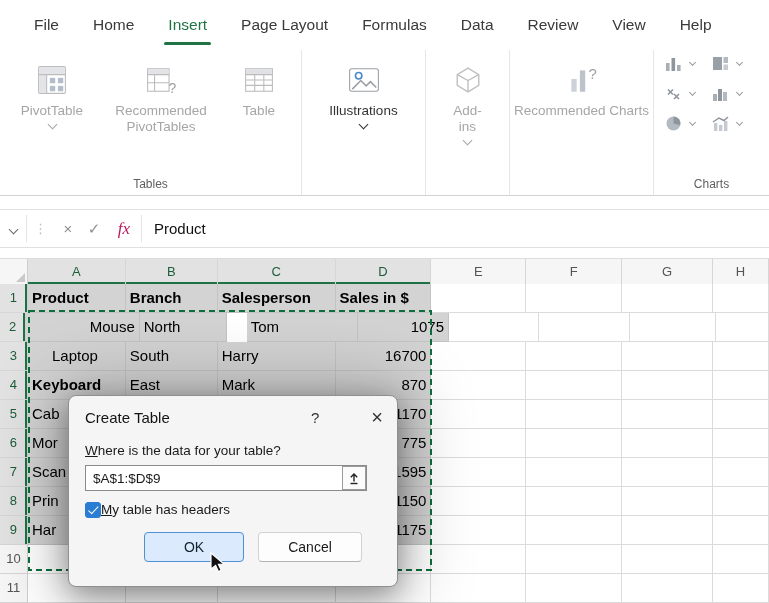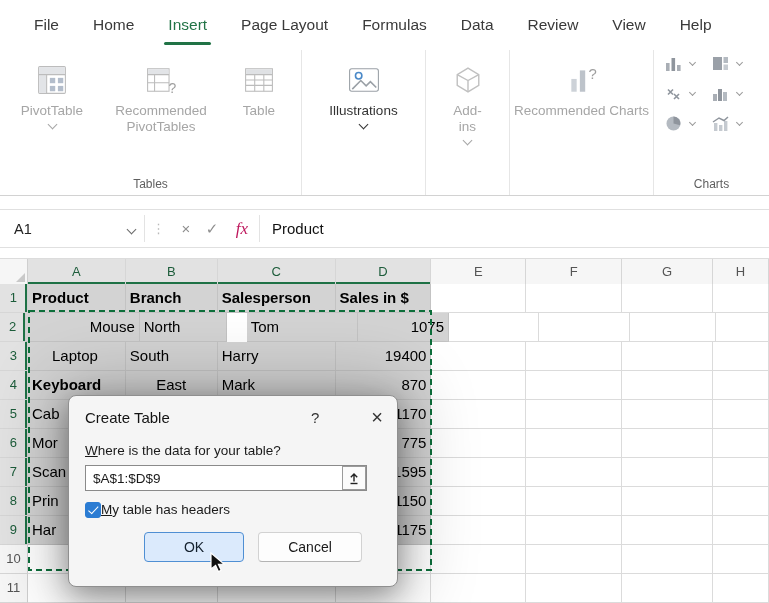--- a/index.html
+++ b/index.html
@@ -236,21 +236,20 @@
               <path d="M2 8 L8 4 L13 6.5 L17 3" stroke="#8f959d" stroke-width="1.5" fill="none"></path>
             </svg>
             <span class="chev small"></span>
         </span>
       </div>
       <div class="grouplabel">Charts</div>
     </div>
   </div>
 
   <div class="fbar">
-    <span class="namebox">A1</span>
     <span class="namechev">
         <span class="chev"></span>
       </span>
     <span class="vsep"></span>
     <span class="fdots">⋮</span>
     <span class="fbtn">×</span>
     <span class="fbtn">✓</span>
     <span class="fx">fx</span>
     <span class="vsep"></span>
     <span class="fcontent">Product</span>
@@ -292,30 +291,30 @@
           <div class="cell" style="width: 95px;"></div>
           <div class="cell" style="width: 96px;"></div>
           <div class="cell" style="width: 91px;"></div>
           <div class="cell" style="width: 56px;"></div>
         </div>
         <div class="grow">
           <div class="rowh hsel">3</div>
           <div class="cell sel" style="width: 98px; padding-left: 24px;">Laptop</div>
           <div class="cell sel" style="width: 92px;">South</div>
           <div class="cell sel" style="width: 118px;">Harry</div>
-          <div class="cell sel num" style="width: 96px;">19400</div>
+          <div class="cell sel num" style="width: 96px;">16700</div>
           <div class="cell" style="width: 95px;"></div>
           <div class="cell" style="width: 96px;"></div>
           <div class="cell" style="width: 91px;"></div>
           <div class="cell" style="width: 56px;"></div>
         </div>
         <div class="grow">
           <div class="rowh hsel">4</div>
           <div class="cell sel" style="width: 98px; font-weight: bold;">Keyboard</div>
-          <div class="cell sel" style="width: 92px; text-align: center;">East</div>
+          <div class="cell sel" style="width: 92px;">East</div>
           <div class="cell sel" style="width: 118px;">Mark</div>
           <div class="cell sel num" style="width: 96px;">870</div>
           <div class="cell" style="width: 95px;"></div>
           <div class="cell" style="width: 96px;"></div>
           <div class="cell" style="width: 91px;"></div>
           <div class="cell" style="width: 56px;"></div>
         </div>
         <div class="grow">
           <div class="rowh hsel">5</div>
           <div class="cell sel" style="width: 98px;">Cab</div>

